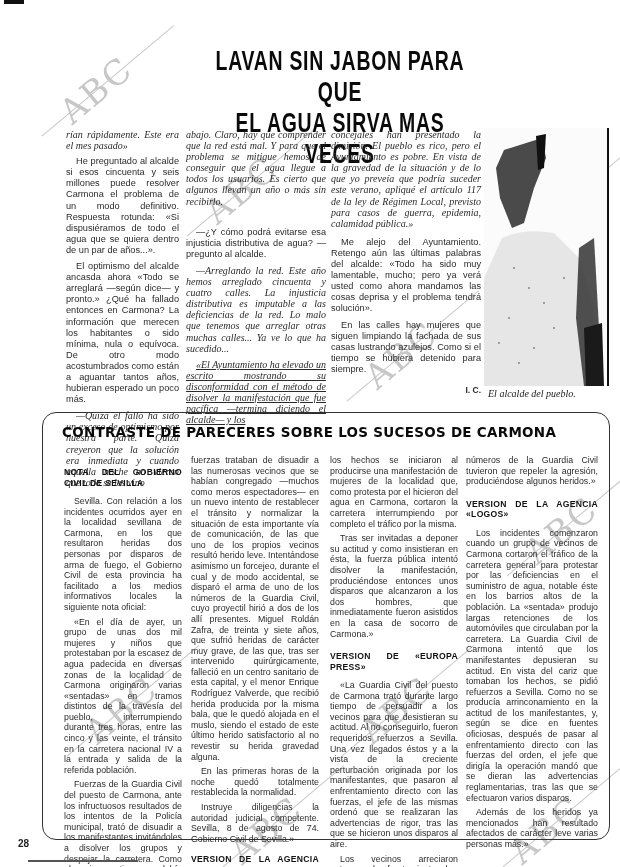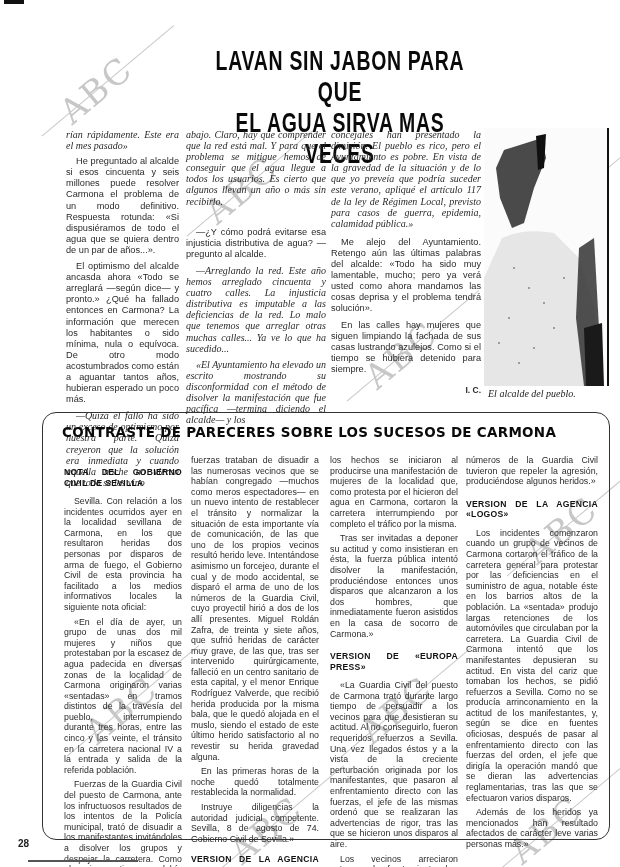--- a/index.html
+++ b/index.html
@@ -58,21 +58,21 @@
   <p class="noindent it">rían rápidamente. Este era el mes pasado»</p>
   <p>He preguntado al alcalde si esos cincuenta y seis millones puede resolver Carmona el problema de un modo definitivo. Respuesta rotunda: «Si dispusiéramos de todo el agua que se quiera dentro de un par de años...».</p>
   <p>El optimismo del alcalde ancasda ahora «Todo se arreglará —según dice— y pronto.» ¿Qué ha fallado entonces en Carmona? La información que merecen los habitantes o sido mínima, nula o equívoca. De otro modo acostumbrados como están a aguantar tantos años, hubieran esperado un poco más.</p>
   <p class="it">—Quizá el fallo ha sido un exceso de optimismo por nuestra parte. Quizá creyeron que la solución era inmediata y cuando aquella noche no vieron que todo se les vino</p>
 </div>
 
 <div class="col" style="left:186px; top:129px; width:140px;">
   <p class="noindent it">abajo. Claro, hay que comprender que la red está mal. Y para que el problema se mitigue hemos de conseguir que el agua llegue a todos los usuarios. Es cierto que algunos llevan un año o más sin recibirlo.</p>
   <p style="margin-top:20px;">—¿Y cómo podrá evitarse esa injusticia distributiva de agua? —pregunto al alcalde.</p>
   <p class="it">—Arreglando la red. Este año hemos arreglado cincuenta y cuatro calles. La injusticia distributiva es imputable a las deficiencias de la red. Lo malo que tenemos que arreglar otras muchas calles... Ya ve lo que ha sucedido...</p>
-  <p class="it" style="">«El Ayuntamiento ha elevado un escrito mostrando su disconformidad con el método de disolver la manifestación que fue pacífica —termina diciendo el alcalde— y los</p>
+  <p class="it" style="text-decoration:underline;">«El Ayuntamiento ha elevado un escrito mostrando su disconformidad con el método de disolver la manifestación que fue pacífica —termina diciendo el alcalde— y los</p>
 </div>
 
 <div class="col" style="left:331px; top:129px; width:150px;">
   <p class="noindent it">concejales han presentado la dimisión. El pueblo es rico, pero el Ayuntamiento es pobre. En vista de la gravedad de la situación y de lo que yo preveía que podría suceder este verano, apliqué el artículo 117 de la ley de Régimen Local, previsto para casos de guerra, epidemia, calamidad pública.»</p>
   <p style="margin-top:8px;">Me alejo del Ayuntamiento. Retengo aún las últimas palabras del alcalde: «Todo ha sido muy lamentable, mucho; pero ya verá usted como ahora mandamos las cosas deprisa y el problema tendrá solución».</p>
   <p>En las calles hay mujeres que siguen limpiando la fachada de sus casas lustrando azulejos. Como si el tiempo se hubiera detenido para siempre.</p>
   <div class="sig">I. C.</div>
 </div>
 
 <div class="photo">

